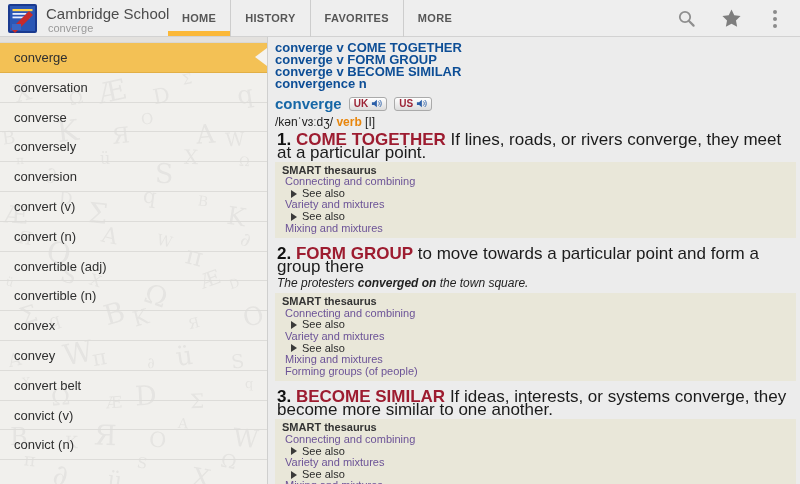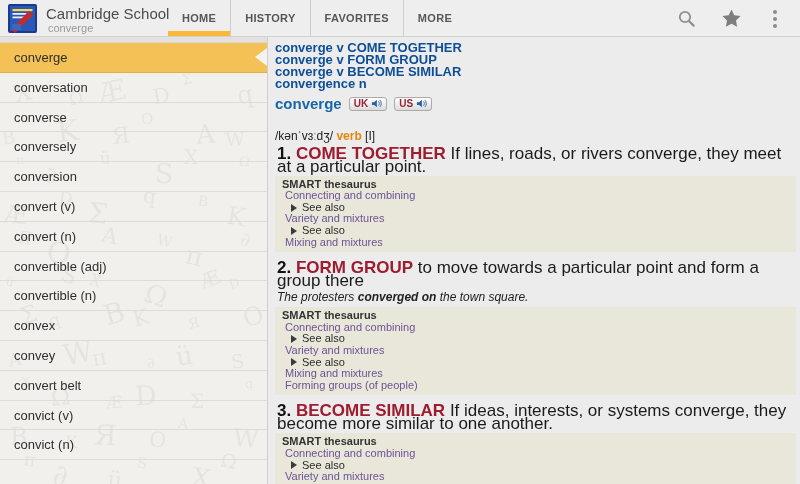--- a/index.html
+++ b/index.html
@@ -43,21 +43,21 @@
   .content { position:absolute; left:269px; top:37px; right:0; bottom:0;
              background:#ececec; padding:5px 4px 0 6px; overflow:hidden; }
   .nav-link { display:block; font-size:13px; font-weight:bold; line-height:11.9px;
               color:#0D4E96; cursor:pointer; width:fit-content; }
   .headword-row { margin-top:5px; height:18px; display:flex; align-items:center; }
   .headword { font-size:15px; font-weight:bold; color:#1767A6; }
   .audio-btn { display:inline-flex; align-items:center; gap:3px; margin-left:7px;
                padding:1px 4px 1px 4px; border:1px solid #aaa; border-radius:3px;
                background:linear-gradient(#ffffff,#dcdcdc); cursor:pointer; height:14px; }
   .audio-btn .lbl { font-size:10px; font-weight:bold; color:#9B2335; }
-  .pron-row { margin-top:16px; font-size:12px; color:#222; }
+  .pron-row { margin-top:2px; font-size:12px; color:#222; }
   .pos { color:#E8860D; font-weight:bold; }
   .gram { color:#222; }
   .sense { font-size:17px; color:#1b1b1b; line-height:13px; padding-left:2px; }
   .sense .num { font-weight:bold; color:#111; }
   .sense .gw { font-weight:bold; color:#9D1C30; }
   .s1 { margin-top:4px; }
   .s2, .s3 { margin-top:9px; }
   .example { margin-top:3px; font-size:12px; font-style:italic; color:#222; padding-left:2px; }
   .example b { font-weight:bold; }
   .thbox { margin-top:3px; background:#E9E7D9; padding:3px 4px 4px 7px;

